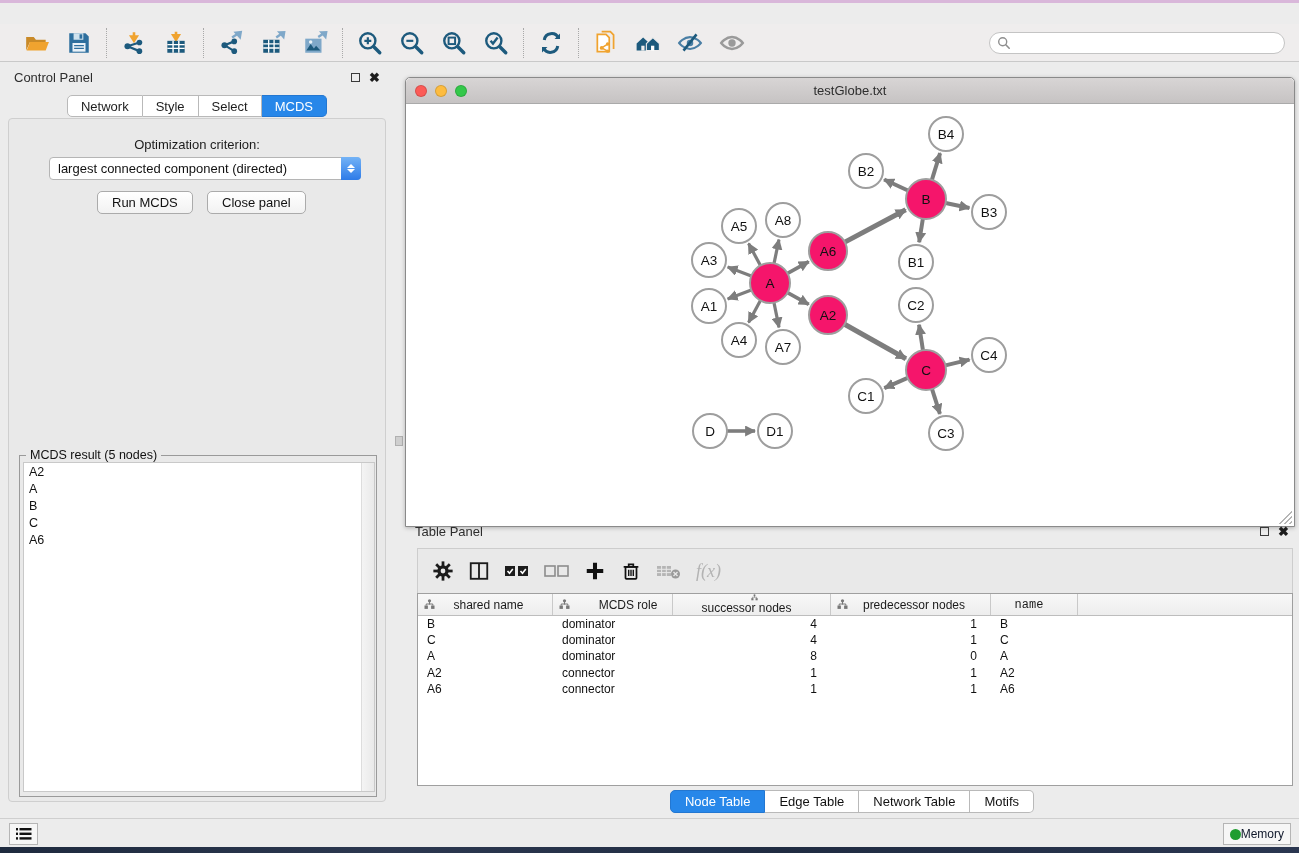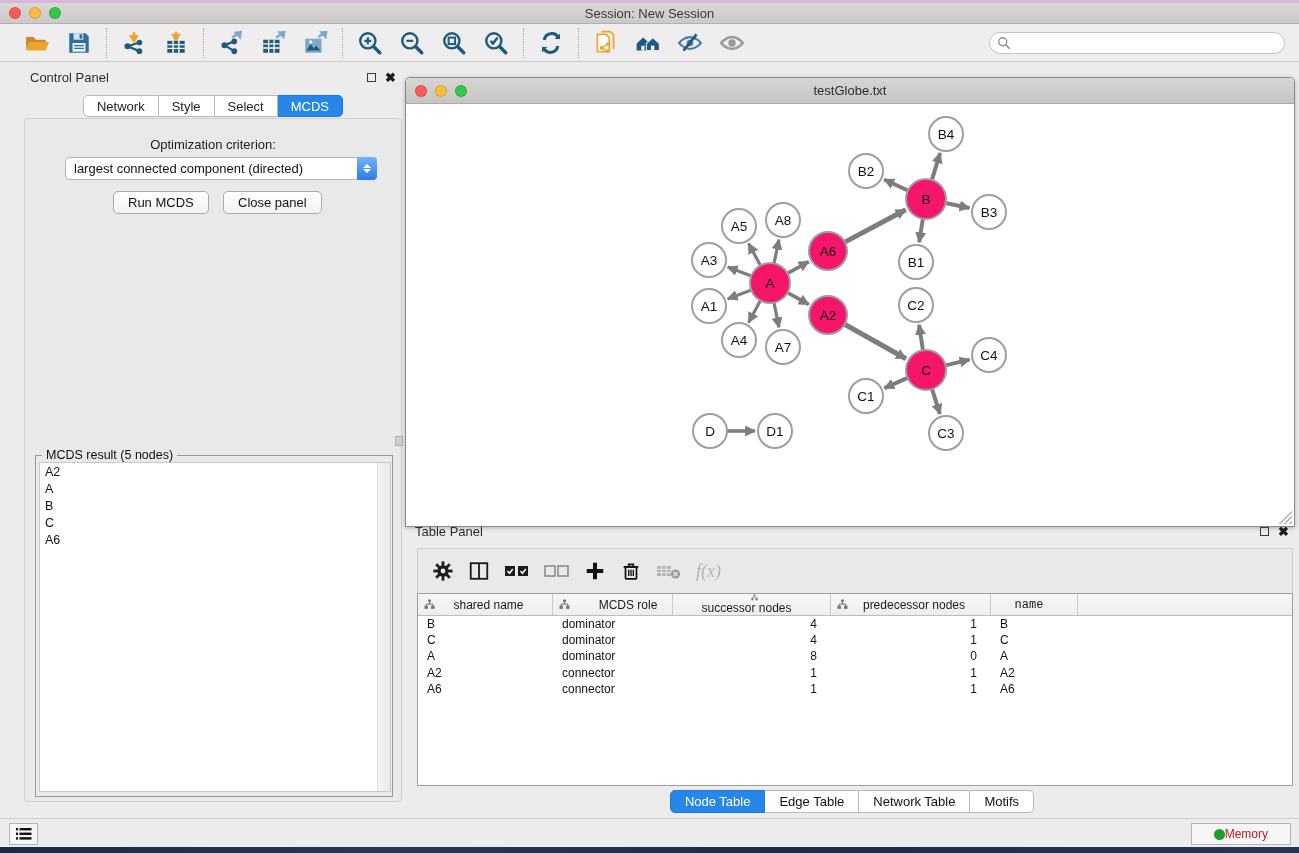--- a/index.html
+++ b/index.html
@@ -27,21 +27,21 @@
   .tsep { width:1px; height:30px; border-left:1px dotted #a9a9a9; }
   .tbtn { width:36px; height:32px; background:transparent; border:none; display:flex;
     align-items:center; justify-content:center; }
   .tbtn svg { width:26px; height:26px; }
   #search-wrap { margin-left:auto; margin-right:4px; position:relative; }
   #search-input { width:296px; height:22px; border:1px solid #c4c4c4; border-radius:11px;
     background:#fff; padding-left:26px; font-size:12px; outline:none; }
   #search-icon { position:absolute; left:8px; top:4px; }
 
   
-  #control-panel { position:absolute; left:20px; top:64px; width:386px; height:741px; }
+  #control-panel { position:absolute; left:4px; top:64px; width:386px; height:741px; }
   .panel-head { height:26px; display:flex; align-items:center; padding:0 10px; }
   .panel-head .ptitle { font-size:13px; color:#2d2d2d; }
   .panel-head .pbtns { margin-left:auto; display:flex; align-items:center; gap:9px; }
   .float-btn { width:9px; height:9px; border:1.4px solid #3a3a3a; background:transparent; display:inline-block; }
   .close-btn { font-size:13px; font-weight:bold; color:#1c1c1c; line-height:1; background:none; border:none; }
 
   #control-tabs { position:absolute; left:0; top:31px; width:100%; display:flex; justify-content:center; }
   .ctab { font-size:13px; padding:0 13px; background:#fff; border:1px solid #b9b9b9; border-left:none;
     color:#1d1d1d; height:22px; }
   .ctab:first-child { border-left:1px solid #b9b9b9; border-radius:5px 0 0 5px; }
@@ -111,37 +111,29 @@
   .ttab:first-child { border-left:1px solid #b9b9b9; border-radius:5px 0 0 5px; }
   .ttab:last-child { border-radius:0 5px 5px 0; }
   .ttab.sel { background:#2787e9; border-color:#2377d1; color:#fff; }
 
   
   #statusbar { position:absolute; left:0; top:818px; width:100%; height:29px; background:#ececec;
     border-top:1px solid #cfcfcf; }
   #list-btn { position:absolute; left:9px; top:4px; width:29px; height:22px; background:#f6f6f6;
     border:1px solid #b5b5b5; display:flex; align-items:center; justify-content:center; }
   #memory-btn { position:absolute; right:8px; top:4px; height:22px; background:#f6f6f6;
-    border:1px solid #b5b5b5; display:flex; align-items:center; padding:0 22px; font-size:12px; color:#b91c1c; }
+    border:1px solid #b5b5b5; display:flex; align-items:center; padding:0 6px; font-size:12px; color:#0f172a; }
   #memory-dot { width:11px; height:11px; border-radius:50%; background:#1f9d2f; }
 </style>
 </head>
 <body>
 
 <div id="screen">
   <div id="top-strip"></div>
 
-  <div id="titlebar">
-    <div class="traffic">
-      <span class="light red"></span>
-      <span class="light yellow"></span>
-      <span class="light green"></span>
-    </div>
-    <div class="title">Session: New Session</div>
-  </div>
 
   <div id="toolbar">
     <div class="tgroup">
       <button class="tbtn">
         <svg viewBox="0 0 24 24">
           <path d="M2 6.5h7l2 2.5h9v2H5.5L2 19z" fill="#c98a28"></path>
           <path d="M5.5 11H23l-3 8H2.5z" fill="#f0a32f"></path>
         </svg>
       </button>
       <button class="tbtn">

